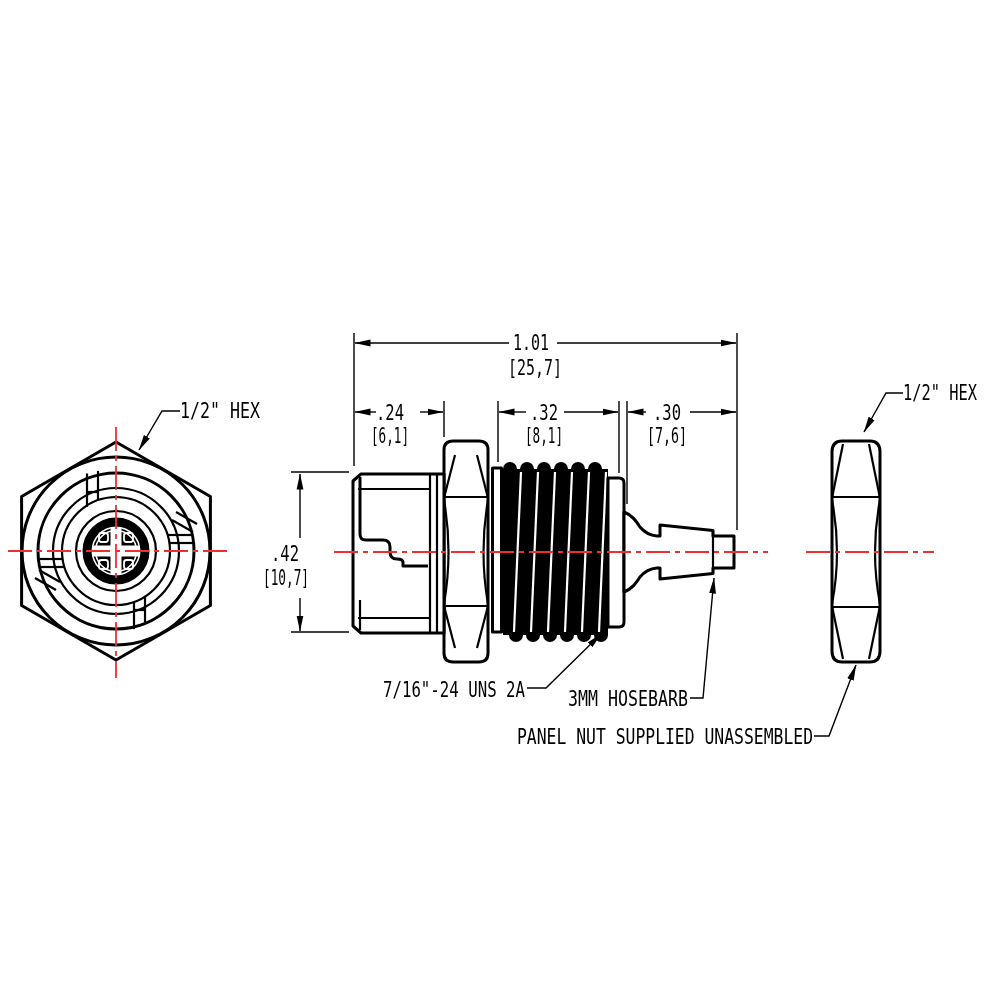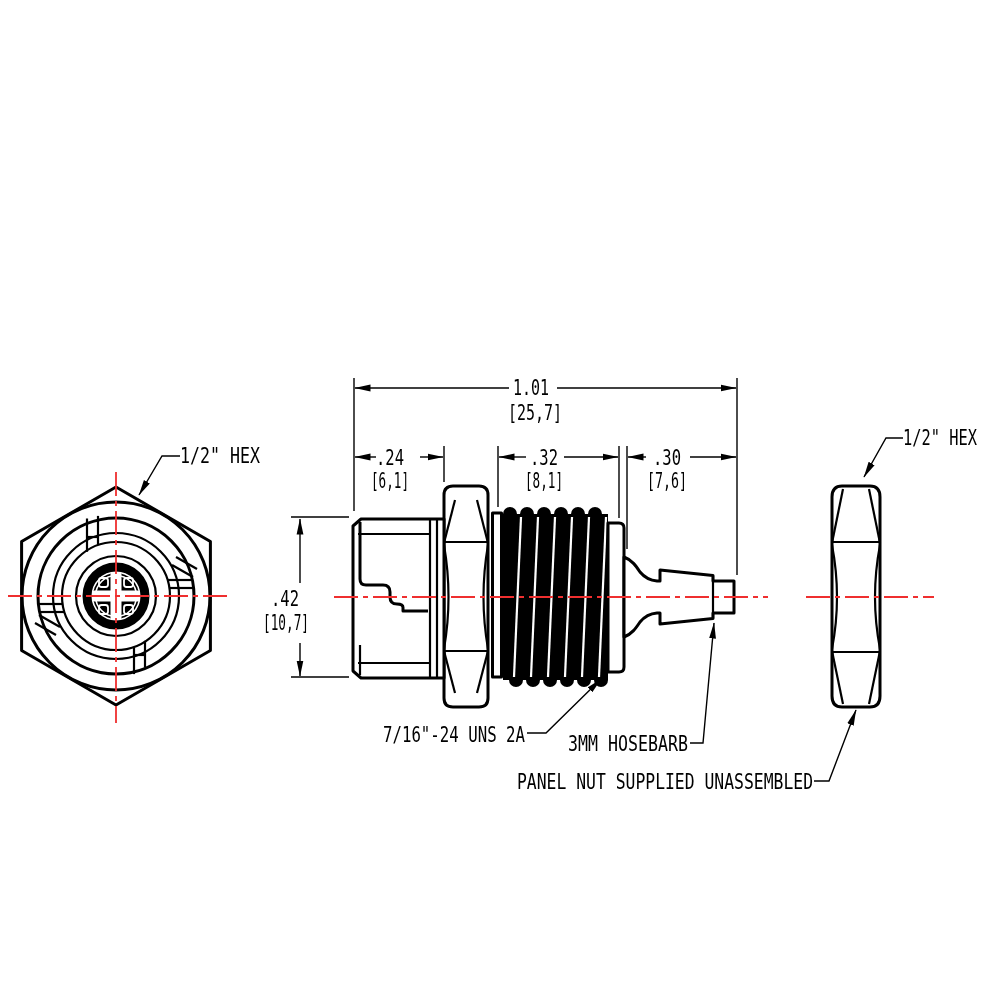--- a/index.html
+++ b/index.html
@@ -1,21 +1,21 @@
 <!DOCTYPE html>
 <html style="--line: #000000; --centerline: #ef2f2f; --bg: #ffffff;"><head>
 <meta charset="utf-8">
 <style>
   :root{
     --line:#000000;
     --centerline:#ef2f2f;
     --bg:#ffffff;
   }
   html,body{margin:0;padding:0;background:var(--bg);}
-  .stage{position:relative;width:1000px;height:840px;background:var(--bg);overflow:hidden;margin-top:45px;}
+  .stage{position:relative;width:1000px;height:840px;background:var(--bg);overflow:hidden;}
   svg{display:block;}
   .outline{stroke:var(--line);fill:none;stroke-width:3;stroke-linejoin:round;}
   .outline-f{stroke:var(--line);fill:#fff;stroke-width:3;stroke-linejoin:round;}
   .med{stroke:var(--line);fill:none;stroke-width:2.2;}
   .thin{stroke:var(--line);fill:none;stroke-width:1.4;}
   .cl{stroke:var(--centerline);fill:none;stroke-width:1.8;stroke-dasharray:24 5 5 5;}
   .blackfill{fill:var(--line);stroke:none;}
   .whiteline{stroke:#fff;fill:none;}
   text{font-family:"DejaVu Sans Mono","Liberation Mono",monospace;fill:var(--line);font-size:22px;}
   .dimtext{font-size:21px;}

